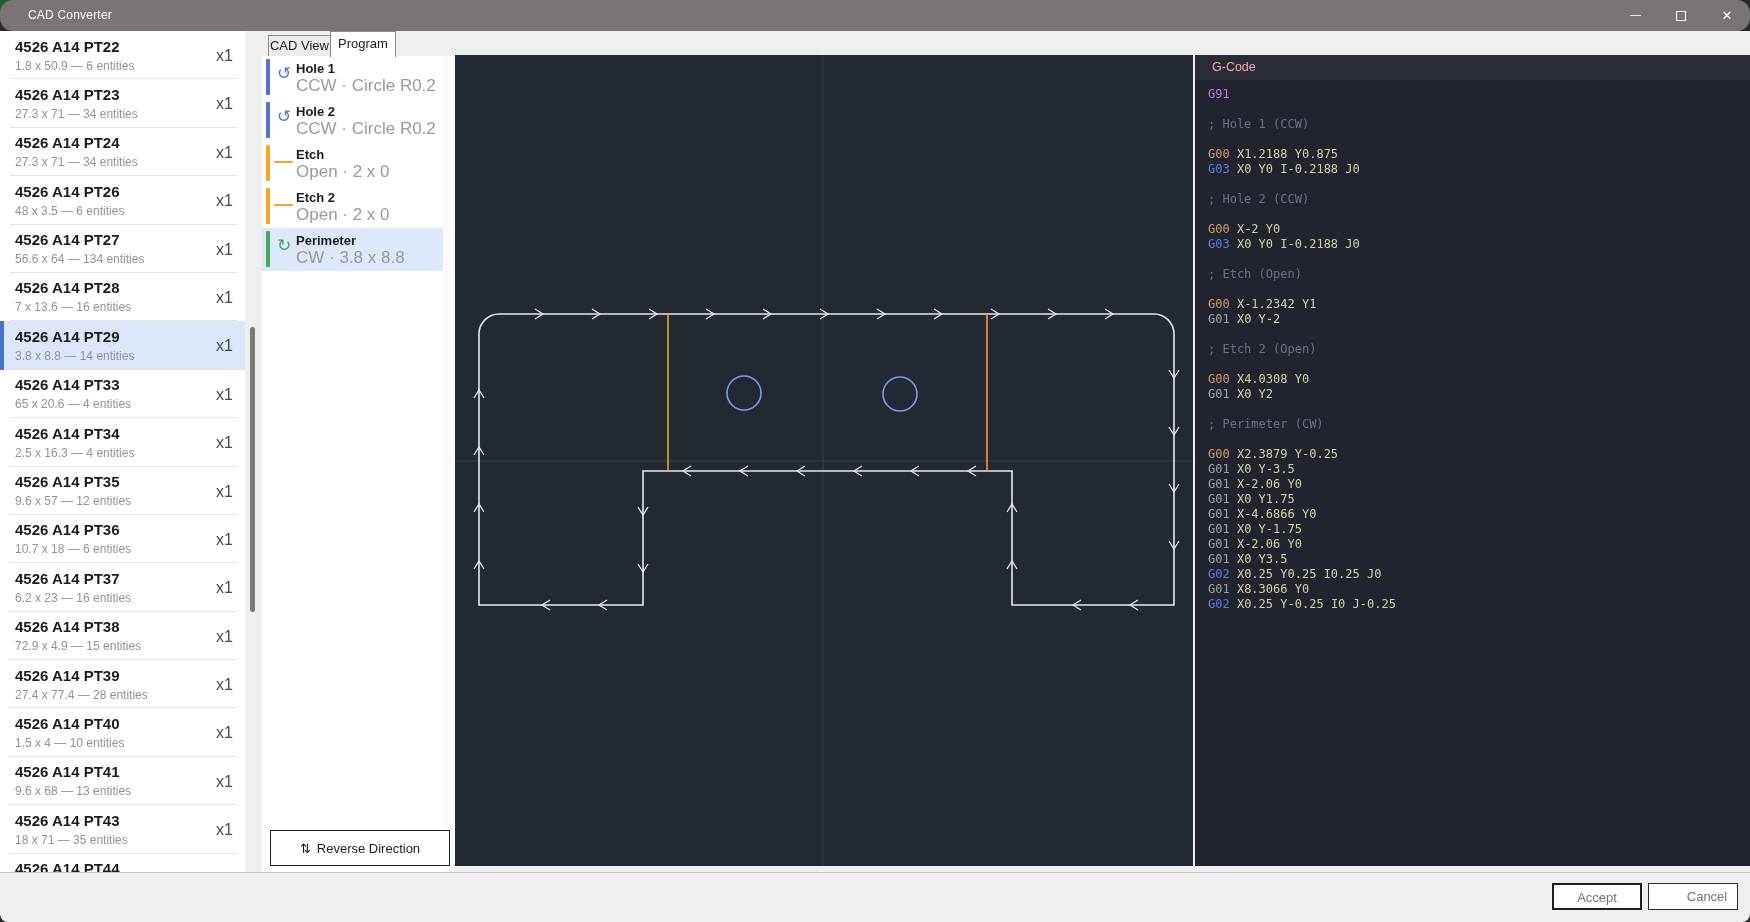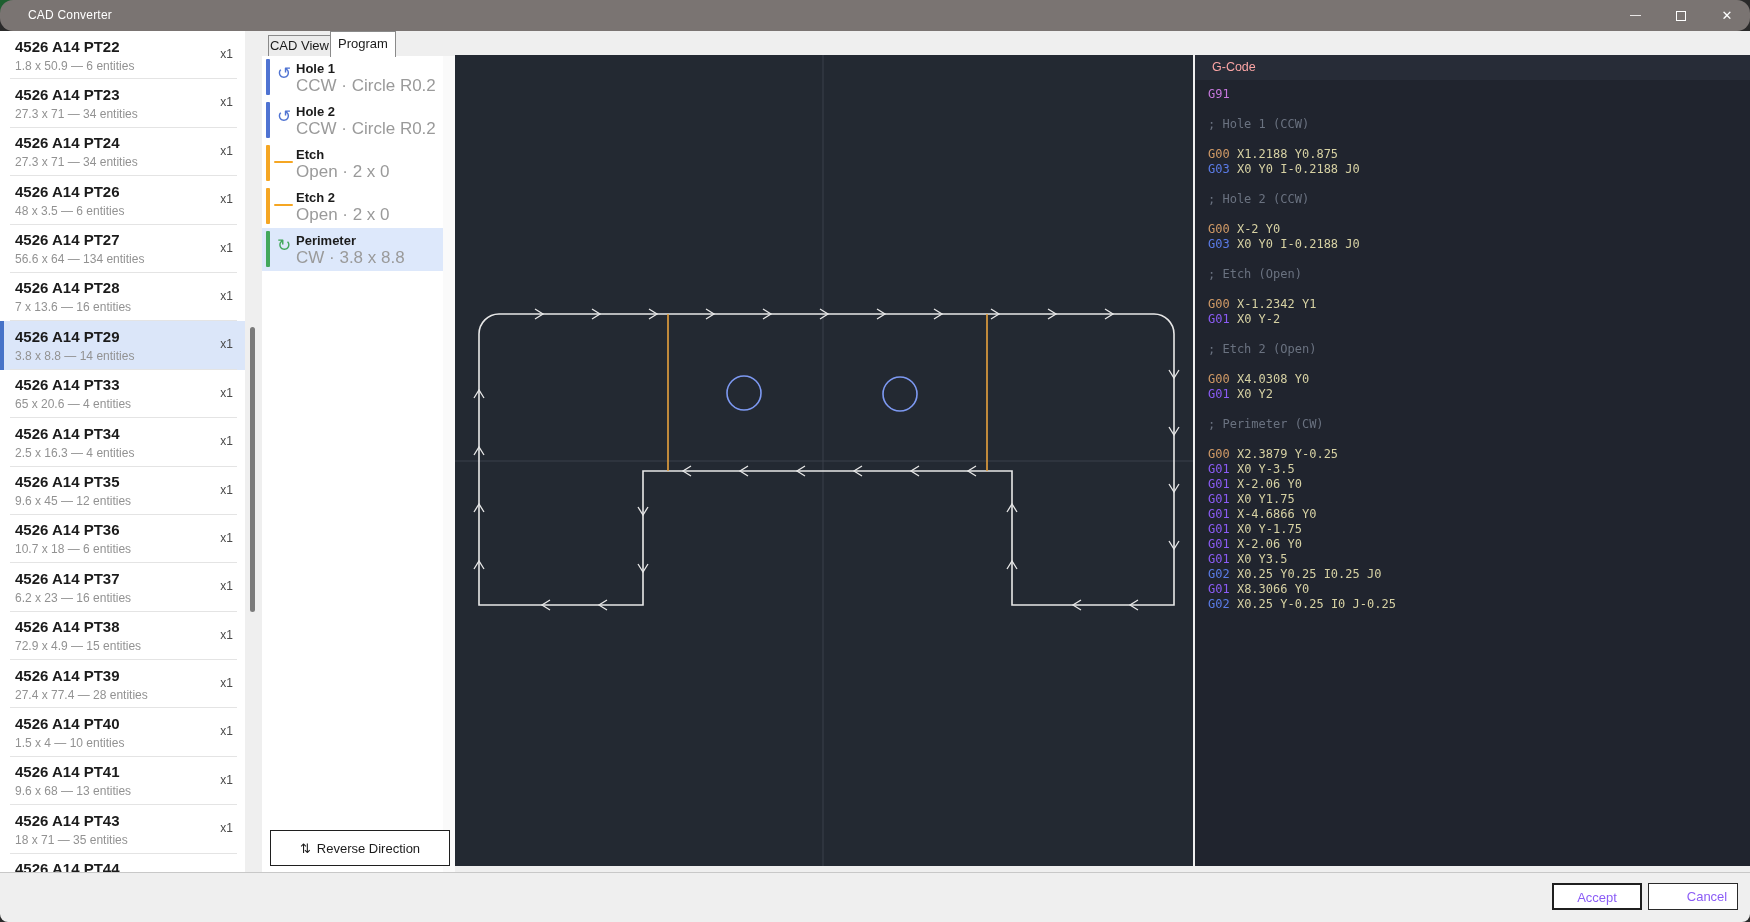--- a/index.html
+++ b/index.html
@@ -17,21 +17,21 @@
 
   
   .main { position:absolute; left:0; top:31px; width:1750px; height:841px; background:#efefef; }
 
   
   .sidebar { position:absolute; left:0; top:0; width:245px; height:841px; background:#fff; overflow:hidden; }
   .part-item { position:relative; height:48.4px; padding:7.5px 14px 0 15px; background:#fff; }
   .part-item .divider { position:absolute; left:10px; right:8px; bottom:0; height:1px; background:#e4e4e4; }
   .part-item .p-title { font-size:15px; font-weight:bold; color:#1b1b1b; line-height:16px; }
   .part-item .p-sub { font-size:12px; color:#929292; line-height:14px; margin-top:4px; }
-  .part-item .p-qty { position:absolute; right:12px; top:16px; font-size:12px; color:#4a4a4a; }
+  .part-item .p-qty { position:absolute; right:12px; top:16px; font-size:16px; color:#4a4a4a; }
   .part-item.selected { background:#dbe6f9; }
   .part-item.selected::before { content:""; position:absolute; left:0; top:0; bottom:0; width:4px; background:#4773c8; }
 
   
   .gutter { position:absolute; left:245px; top:0; width:17px; height:841px; background:#efefef; }
   .scroll-thumb { position:absolute; left:5px; top:296px; width:5px; height:285px; background:#7b7b7b; border-radius:3px; }
 
   
   .ops { position:absolute; left:262px; top:0; width:193px; height:841px; background:#efefef; }
   .tabs { position:absolute; left:0; top:0; height:25px; width:100%; }
@@ -53,26 +53,26 @@
   .reverse-btn { position:absolute; left:8px; bottom:6px; width:180px; height:36px; background:#fff; border:1px solid #1f1f1f; font-size:13px; color:#1b1b1b; display:flex; align-items:center; justify-content:center; gap:6px; font-family:"Liberation Sans",sans-serif; }
 
   
   .canvas { position:absolute; left:455px; top:24px; width:738px; height:811px; background:#232932; }
 
   
   .gcode { position:absolute; left:1193px; top:24px; width:557px; height:811px; background:#20242e; border-left:2px solid #efefef; }
   .gcode-header { height:25px; background:#272c37; color:#fca5a5; font-size:12.5px; line-height:25px; padding-left:17px; }
   .gcode-body { padding:7px 0 0 13px; font-family:"DejaVu Sans Mono",monospace; font-size:12px; line-height:15px; white-space:pre; }
   .gcode-body .ln { height:15px; }
-  .k-set { color:#c678dd;margin-top:48px; } .k-rapid { color:#d19a66; } .k-line { color:#8b5cf6; }
+  .k-set { color:#c678dd;margin-top:48px; } .k-rapid { color:#d19a66; } .k-line { color:#a3a3a3; }
   .k-arc { color:#5b7ce8; } .k-coord { color:#d6d1a3; } .k-comment { color:#6a7280; }
 
   
   .footer { position:absolute; left:0; bottom:0; width:1750px; height:50px; background:#efefef; border-top:1px solid #c8c8c8; }
-  .footer .btn { position:absolute; top:10px; width:90px; height:27px; background:#fff; font-size:13px; color:#8b5cf6; text-align:center; line-height:25px; font-family:"Liberation Sans",sans-serif; }
+  .footer .btn { position:absolute; top:10px; width:90px; height:27px; background:#fff; font-size:13px; color:#737373; text-align:center; line-height:25px; font-family:"Liberation Sans",sans-serif; }
   .btn-accept { right:108px; border:2px solid #1f1f1f; }
   .btn-cancel { right:12px; border:1px solid #2a2a2a;padding-left:28px; }
 </style>
 </head>
 <body>
 
 <div id="green-corner"></div>
 
 <div id="window">
 
@@ -144,21 +144,21 @@
             <div class="divider"></div>
           </div>
           <div class="part-item">
             <div class="p-title">4526 A14 PT34</div>
             <div class="p-sub">2.5 x 16.3 — 4 entities</div>
             <div class="p-qty">x1</div>
             <div class="divider"></div>
           </div>
           <div class="part-item">
             <div class="p-title">4526 A14 PT35</div>
-            <div class="p-sub">9.6 x 45 — 12 entities</div>
+            <div class="p-sub">9.6 x 57 — 12 entities</div>
             <div class="p-qty">x1</div>
             <div class="divider"></div>
           </div>
           <div class="part-item">
             <div class="p-title">4526 A14 PT36</div>
             <div class="p-sub">10.7 x 18 — 6 entities</div>
             <div class="p-qty">x1</div>
             <div class="divider"></div>
           </div>
           <div class="part-item">

